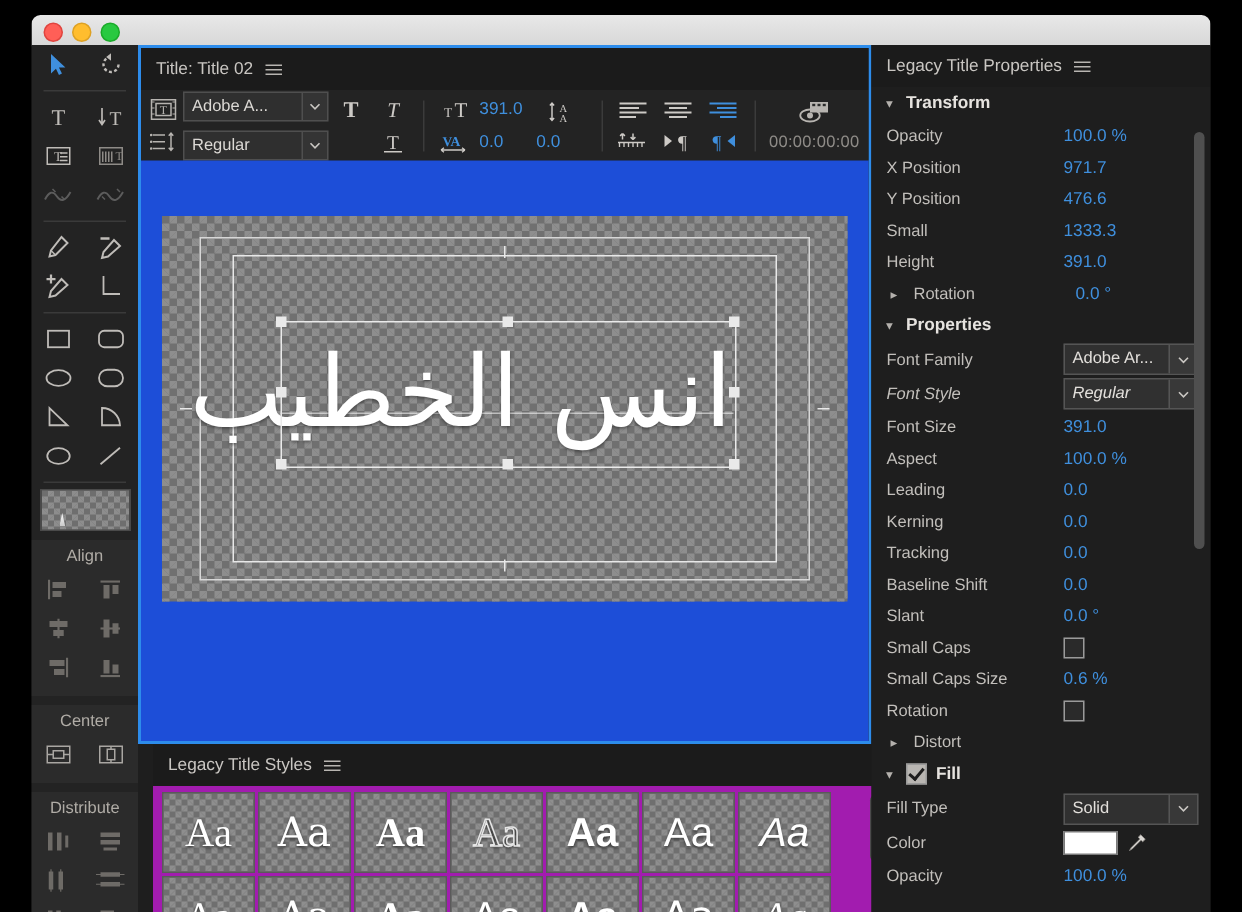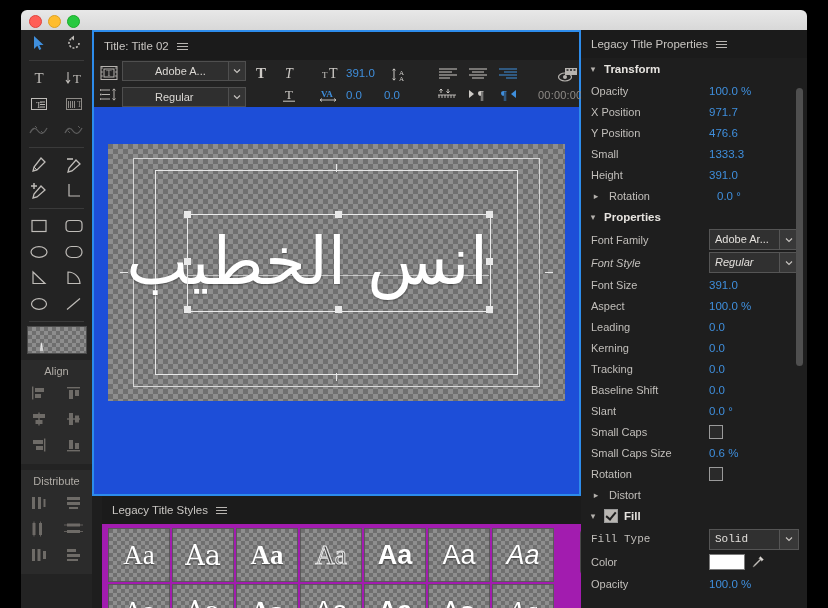--- a/index.html
+++ b/index.html
@@ -37,21 +37,21 @@
     border-left:2px solid #2d8ceb;border-top:2px solid #2d8ceb;border-right:2px solid #2d8ceb;border-bottom:2px solid #2d8ceb;box-sizing:border-box;}
   .tabbar{height:28px;display:flex;align-items:center;padding-left:10px;background:#1b1b1b;}
   .tabtext{color:#c9c6c2;font-size:11.5px;}
   .hamb{margin-left:8px;display:inline-flex;flex-direction:column;gap:2px;cursor:pointer;}
   .hamb i{display:block;width:11px;height:1px;background:#b8b5b1;}
 
   .ttoolbar{height:47px;background:#232323;display:flex;align-items:center;padding:0 6px;gap:4px;}
   .tt-col{display:flex;flex-direction:column;gap:6px;align-items:center;}
   .tt-row{display:flex;align-items:center;gap:6px;}
   .vdiv{width:1px;height:34px;background:#3b3b3b;margin:0 5px;}
-  .selwrap{display:flex;height:18px;border:1px solid #4f4f4f;background:#2f2f2f;padding-left:27px;}
+  .selwrap{display:flex;height:18px;border:1px solid #4f4f4f;background:#2f2f2f;}
   .selwrap .v{width:73px;color:#dcd9d5;font-size:11px;line-height:18px;padding-left:5px;overflow:hidden;white-space:nowrap;}
   .selwrap .c{width:16px;display:flex;align-items:center;justify-content:center;border-left:1px solid #4f4f4f;background:#343434;}
   .numv{color:#3f8fdd;font-size:11.5px;min-width:34px;}
   .tcode{color:#8e8b87;font-size:11px;letter-spacing:.2px;}
   .ico{display:flex;align-items:center;justify-content:center;}
 
   
   .canvas{position:relative;height:calc(466px - 28px - 47px - 4px);background:#1d4ed8;}
   .video{position:absolute;left:14px;top:37px;width:457px;height:257px;
     background-image:linear-gradient(45deg,#8e8e8e 25%,transparent 25%),linear-gradient(-45deg,#8e8e8e 25%,transparent 25%),linear-gradient(45deg,transparent 75%,#8e8e8e 75%),linear-gradient(-45deg,transparent 75%,#8e8e8e 75%);
@@ -281,20 +281,39 @@
           <div class="tbtn">
             <svg width="22" height="16" viewBox="0 0 22 16">
                 <rect x="4" y="13" width="13" height="1.4" fill="#6e6b67"></rect>
                 <rect x="6" y="3" width="4" height="9" fill="#6e6b67"></rect>
                 <rect x="12" y="6" width="4" height="6" fill="#6e6b67"></rect>
               </svg>
           </div>
         </div>
       </div>
 
+      <div class="panelbg">
+        <div class="secthead">Center</div>
+        <div class="toolgrid">
+          <div class="tbtn">
+            <svg width="24" height="18" viewBox="0 0 24 18">
+                <rect x="4.5" y="3.5" width="15" height="11" fill="none" stroke="#a9a6a2"></rect>
+                <rect x="8.5" y="6.5" width="7" height="5" fill="none" stroke="#a9a6a2"></rect>
+                <path d="M4.5 9 H8.5 M15.5 9 H19.5" stroke="#a9a6a2"></path>
+              </svg>
+          </div>
+          <div class="tbtn">
+            <svg width="24" height="18" viewBox="0 0 24 18">
+                <rect x="4.5" y="3.5" width="15" height="11" fill="none" stroke="#a9a6a2"></rect>
+                <rect x="9.5" y="5.5" width="5" height="7" fill="none" stroke="#a9a6a2"></rect>
+                <path d="M12 3.5 V5.5 M12 12.5 V14.5" stroke="#a9a6a2"></path>
+              </svg>
+          </div>
+        </div>
+      </div>
 
       <div class="panelbg">
         <div class="secthead">Distribute</div>
         <div class="toolgrid">
           <div class="tbtn">
             <svg width="22" height="16" viewBox="0 0 22 16">
                 <rect x="4" y="2" width="3" height="12" fill="#6e6b67"></rect>
                 <rect x="10" y="2" width="3" height="12" fill="#6e6b67"></rect>
                 <rect x="15.5" y="4" width="2" height="8" fill="#6e6b67"></rect>
               </svg>
@@ -703,21 +722,21 @@
         <div class="prow">
           <span class="caret">▸</span>
           <span class="plabel" style="flex:0 0 108px;padding-left:8px;">Distort</span>
         </div>
 
         <div class="ghead">
           <span class="caret">▾</span>
           <span class="chk on" style="margin-left:6px;"></span>
           <span class="gt">Fill</span>
         </div>
-        <div class="prow" style="height:24px;font-family:Liberation Mono, monospace;">
+        <div class="prow" style="height:24px;">
           <span class="plabel">Fill Type</span>
           <span class="pdd">
             <span class="v">Solid</span>
             <span class="c">
               <svg width="8" height="6" viewBox="0 0 8 6">
                   <path d="M1 1.5 L4 4.5 L7 1.5" stroke="#c9c6c2" fill="none" stroke-width="1.1"></path>
                 </svg>
             </span>
           </span>
         </div>

